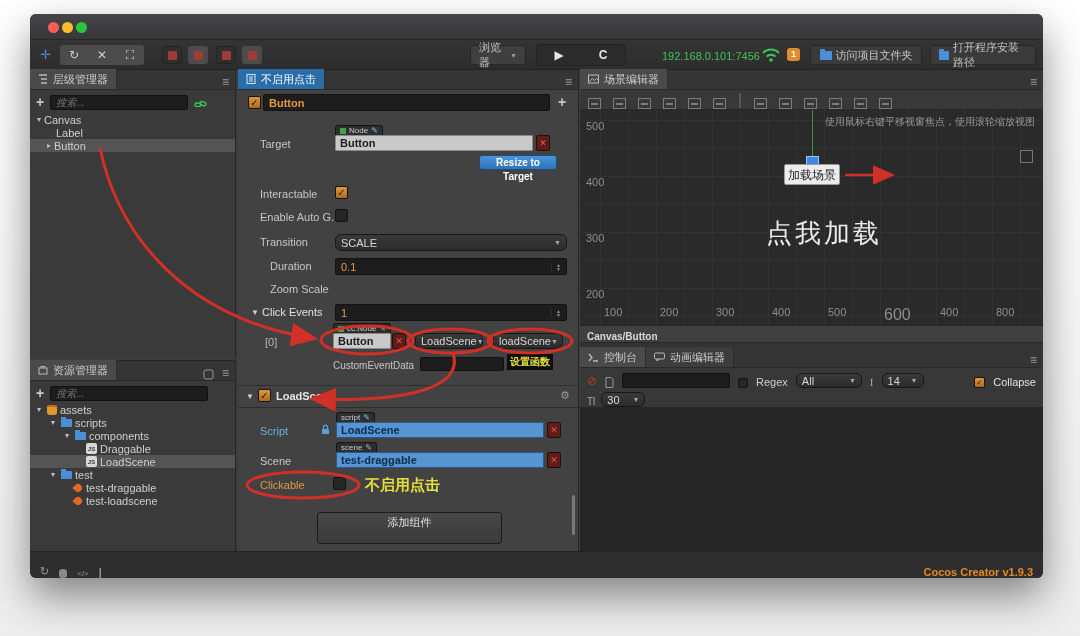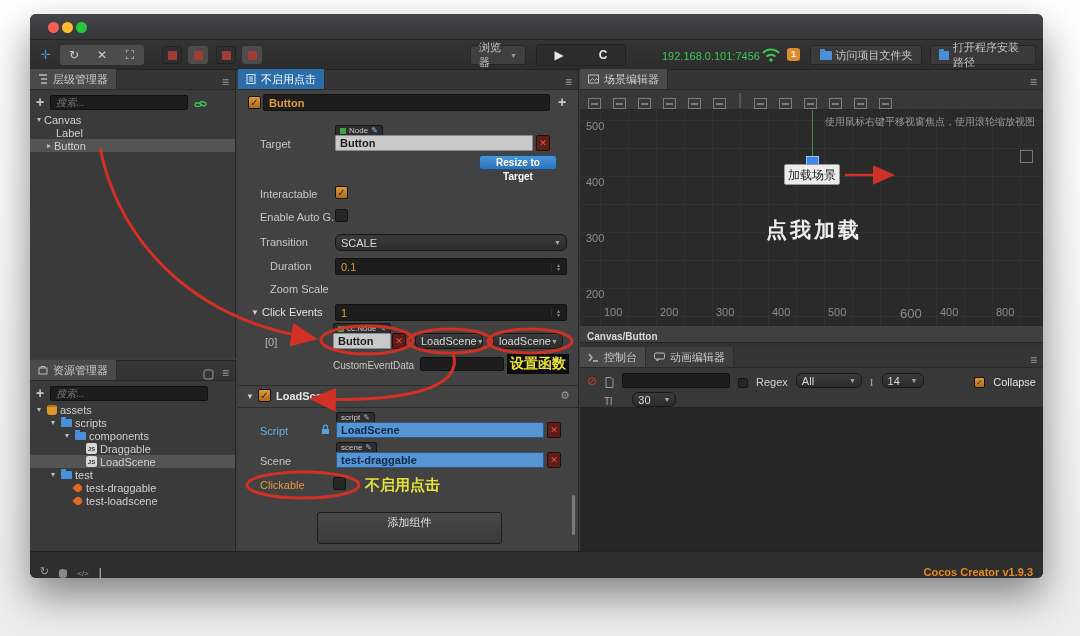--- a/index.html
+++ b/index.html
@@ -61,21 +61,21 @@
   .tag .pen { color:#7fb6e5; font-size:8px; }
   .lbl { font-size:11px; color:#c6c6c6; }
   .sico { width:13px; height:11px; border:1px solid #7c7c7c; position:relative; display:inline-block; }
   .sico::after { content:""; position:absolute; left:2px; right:2px; top:4px; height:2px; background:#7c7c7c; }
   .js-ico { width:11px; height:11px; background:#d8d8d8; border-radius:2px; color:#333; font-size:6px; font-weight:bold;
             display:inline-flex; align-items:center; justify-content:center; }
   .flame { width:8px; height:8px; background:#e06a1f; border-radius:0 50% 50% 50%; transform:rotate(-45deg); display:inline-block; }
   .folder-s { width:11px; height:8px; background:#4a90d9; border-radius:1px; position:relative; display:inline-block; }
   .folder-s::before { content:""; position:absolute; left:0; top:-2px; width:5px; height:2px; background:#4a90d9; }
   .bucket { width:10px; height:10px; background:#e0962d; border-radius:2px 2px 3px 3px; border-top:2px solid #b87417; display:inline-block; }
-  .yellow-note { color:#e4e13a; font-weight:bold; font-size:14px; }
+  .yellow-note { color:#e4e13a; font-weight:bold; font-size:10px; }
   svg.overlay { position:absolute; left:0; top:0; width:1080px; height:636px; pointer-events:none; }
 </style>
 </head>
 <body>
 
 <div id="stage">
 <div id="window">
 
   <div class="abs" id="titlebar">
     <div class="abs tl" style="left:18px;background:#f95f57"></div>
@@ -377,28 +377,28 @@
       <span class="abs" style="right:8px;top:5px;font-size:10px;color:#9a9a9a">使用鼠标右键平移视窗焦点，使用滚轮缩放视图</span>
       <span class="abs" style="left:6px;top:10px;font-size:11px;color:#8d8d8d">500</span>
       <span class="abs" style="left:6px;top:66px;font-size:11px;color:#8d8d8d">400</span>
       <span class="abs" style="left:6px;top:122px;font-size:11px;color:#8d8d8d">300</span>
       <span class="abs" style="left:6px;top:178px;font-size:11px;color:#8d8d8d">200</span>
       <span class="abs" style="left:24px;top:196px;font-size:11px;color:#8d8d8d">100</span>
       <span class="abs" style="left:80px;top:196px;font-size:11px;color:#8d8d8d">200</span>
       <span class="abs" style="left:136px;top:196px;font-size:11px;color:#8d8d8d">300</span>
       <span class="abs" style="left:192px;top:196px;font-size:11px;color:#8d8d8d">400</span>
       <span class="abs" style="left:248px;top:196px;font-size:11px;color:#8d8d8d">500</span>
-      <span class="abs" style="left:320px;top:196px;font-size:13px;color:#8d8d8d">600</span>
+      <span class="abs" style="left:304px;top:196px;font-size:16px;color:#8d8d8d">600</span>
       <span class="abs" style="left:360px;top:196px;font-size:11px;color:#8d8d8d">400</span>
       <span class="abs" style="left:416px;top:196px;font-size:11px;color:#8d8d8d">800</span>
 
       <div class="abs" style="left:232px;top:0;width:1px;height:59px;background:#3f8f3f"></div>
       <div class="abs" style="left:226px;top:46px;width:13px;height:13px;background:#3f86e8;border:1px solid #9cc3ff"></div>
       <div class="abs" style="left:204px;top:54px;width:56px;height:21px;background:#ececec;border:1px solid #9a9a9a;border-radius:2px;color:#1a1a1a;font-size:12px;text-align:center;line-height:20px"><span>加载场景</span></div>
-      <div class="abs" style="left:186px;top:106px;font-size:21px;font-weight:bold;color:#ececec;letter-spacing:3px">点我加载</div>
+      <div class="abs" style="left:186px;top:106px;font-size:26px;font-weight:normal;color:#ececec;letter-spacing:3px">点我加载</div>
       <div class="abs" style="right:10px;top:40px;width:13px;height:13px;border:1px solid #777"></div>
     </div>
 
     <div class="abs row" style="left:0;top:255px;width:463px;height:18px;background:#404040;border-top:1px solid #262626;border-bottom:1px solid #262626;padding:0 7px;font-size:10px;font-weight:bold;color:#d8d8d8">
           <span>Canvas/Button</span>
         </div>
 
     <div class="abs tabbar row" style="left:0;top:278px;width:463px">
       <div class="tab">
         <svg width="11" height="9" viewBox="0 0 11 9">
@@ -428,21 +428,21 @@
             <span class="caret">▼</span>
           </div>
       <span style="font-size:11px;color:#a8a8a8;font-family:'Liberation Serif',serif">I</span>
       <div class="dd" style="width:42px;height:15px">
             <span>14</span>
             <span class="caret">▼</span>
           </div>
       <span class="cb on" style="margin-left:auto;width:11px;height:11px;font-size:8px">✓</span>
       <span style="font-size:11px;color:#e0e0e0">Collapse</span>
     </div>
-    <div class="abs row" style="left:0;top:318px;width:463px;height:20px;background:#383838;border-bottom:1px solid #262626;gap:20px;padding:0 24px">
+    <div class="abs row" style="left:0;top:318px;width:463px;height:20px;background:#383838;border-bottom:1px solid #262626;gap:6px;padding:0 7px">
       <span style="font-size:10px;color:#a8a8a8">Tl</span>
       <div class="dd" style="width:44px;height:15px">
             <span>30</span>
             <span class="caret">▼</span>
           </div>
     </div>
     <div class="abs" style="left:0;top:338px;width:463px;height:143px;background:#262626"></div>
   </div>
 
   <div class="abs row" style="left:0;top:537px;width:100%;height:27px;background:#2e2e2e;border-top:1px solid #222;padding:0 10px;gap:10px">

